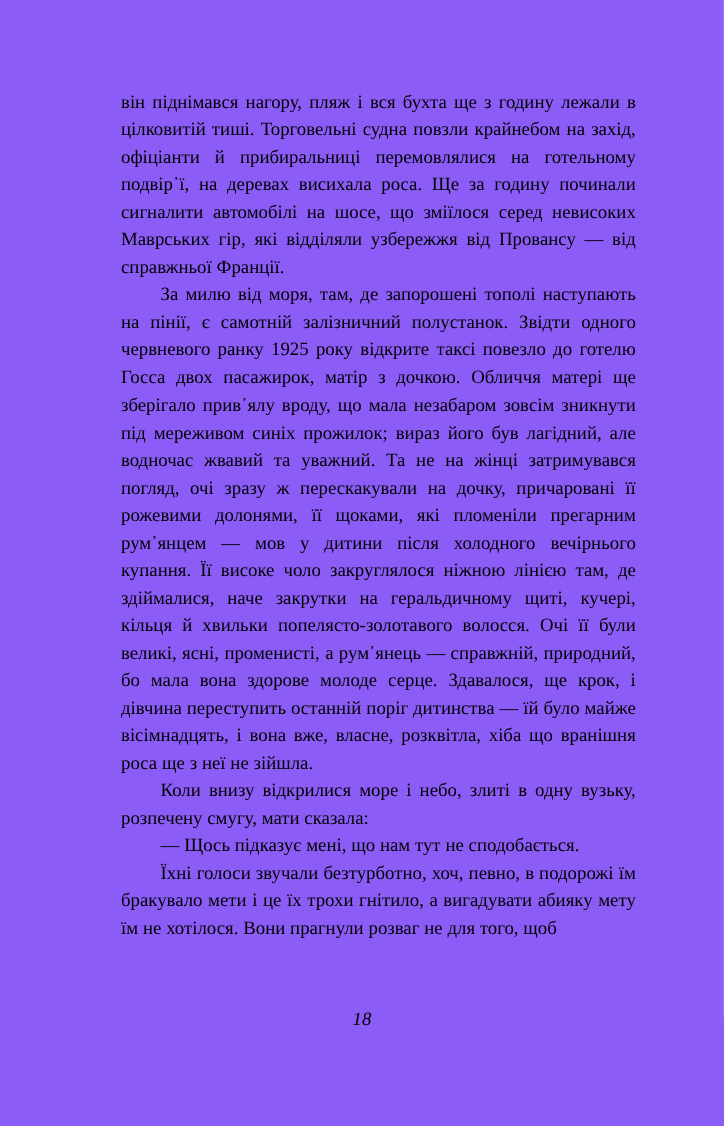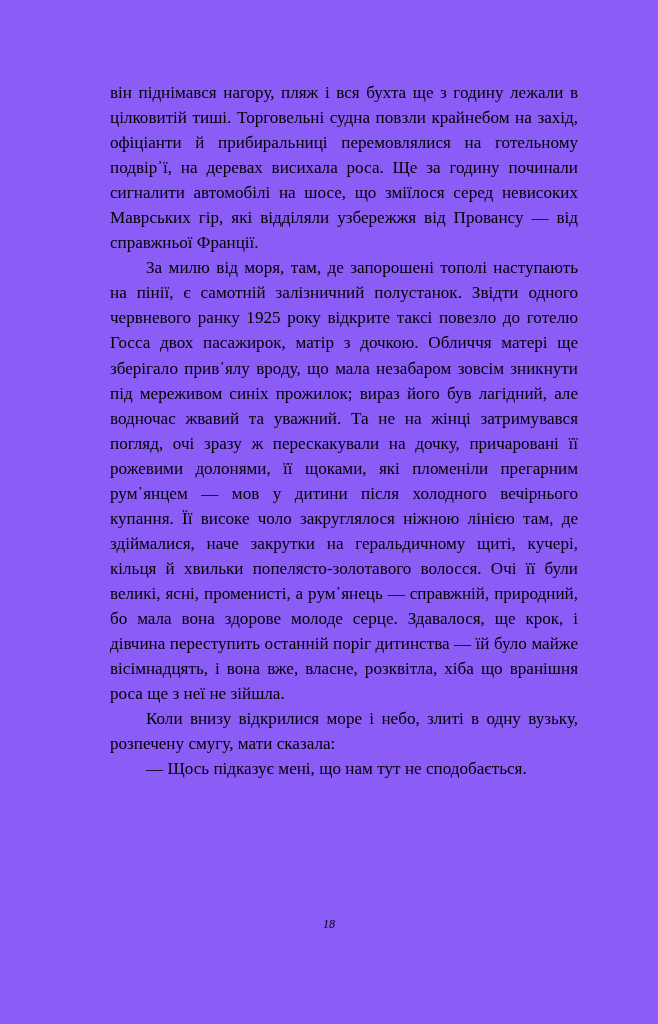--- a/index.html
+++ b/index.html
@@ -50,38 +50,39 @@
   }
   
   .page-number {
     position: absolute;
     left: 0;
     top: 917px;
     width: 658px;
     text-align: center;
     font-family: "Liberation Serif", "DejaVu Serif", serif;
     font-style: italic;
-    font-size: 12px;
+    font-size: 17px;
     color: #000000;
   }
 </style>
 </head>
 <body>
 
 <div class="page">
 
   <div class="text-block">
 
     <p class="para no-indent">він піднімався нагору, пляж і вся бухта ще з годину лежали в цілковитій тиші. Торговельні судна повзли крайнебом на захід, офіціанти й прибиральниці перемовлялися на готельному подвір᾽ї, на деревах висихала роса. Ще за годину починали сигналити автомобілі на шосе, що зміїлося серед невисоких Маврських гір, які відділяли узбережжя від Провансу — від справжньої Франції.</p>
 
     <p class="para">За милю від моря, там, де запорошені тополі наступають на пінії, є самотній залізничний полустанок. Звідти одного червневого ранку 1925 року відкрите таксі повезло до готелю Госса двох пасажирок, матір з дочкою. Обличчя матері ще зберігало прив᾽ялу вроду, що мала незабаром зовсім зникнути під мереживом синіх прожилок; вираз його був лагідний, але водночас жвавий та уважний. Та не на жінці затримувався погляд, очі зразу ж перескакували на дочку, причаровані її рожевими долонями, її щоками, які пломеніли прегарним рум᾽янцем — мов у дитини після холодного вечірнього купання. Її високе чоло закруглялося ніжною лінією там, де здіймалися, наче закрутки на геральдичному щиті, кучері, кільця й хвильки попелясто-золотавого волосся. Очі її були великі, ясні, променисті, а рум᾽янець — справжній, природний, бо мала вона здорове молоде серце. Здавалося, ще крок, і дівчина переступить останній поріг дитинства — їй було майже вісімнадцять, і вона вже, власне, розквітла, хіба що вранішня роса ще з неї не зійшла.</p>
 
     <p class="para">Коли внизу відкрилися море і небо, злиті в одну вузьку, розпечену смугу, мати сказала:</p>
 
     <p class="para dialogue">— Щось підказує мені, що нам тут не сподобається.</p>
 
 
+    <p class="para">Їхні голоси звучали безтурботно, хоч, певно, в подорожі їм бракувало мети і це їх трохи гнітило, а вигадувати абияку мету їм не хотілося. Вони прагнули розваг не для того, щоб</p>
 
   </div>
 
   <div class="page-number">18</div>
 
 </div>
 
 </body></html>

